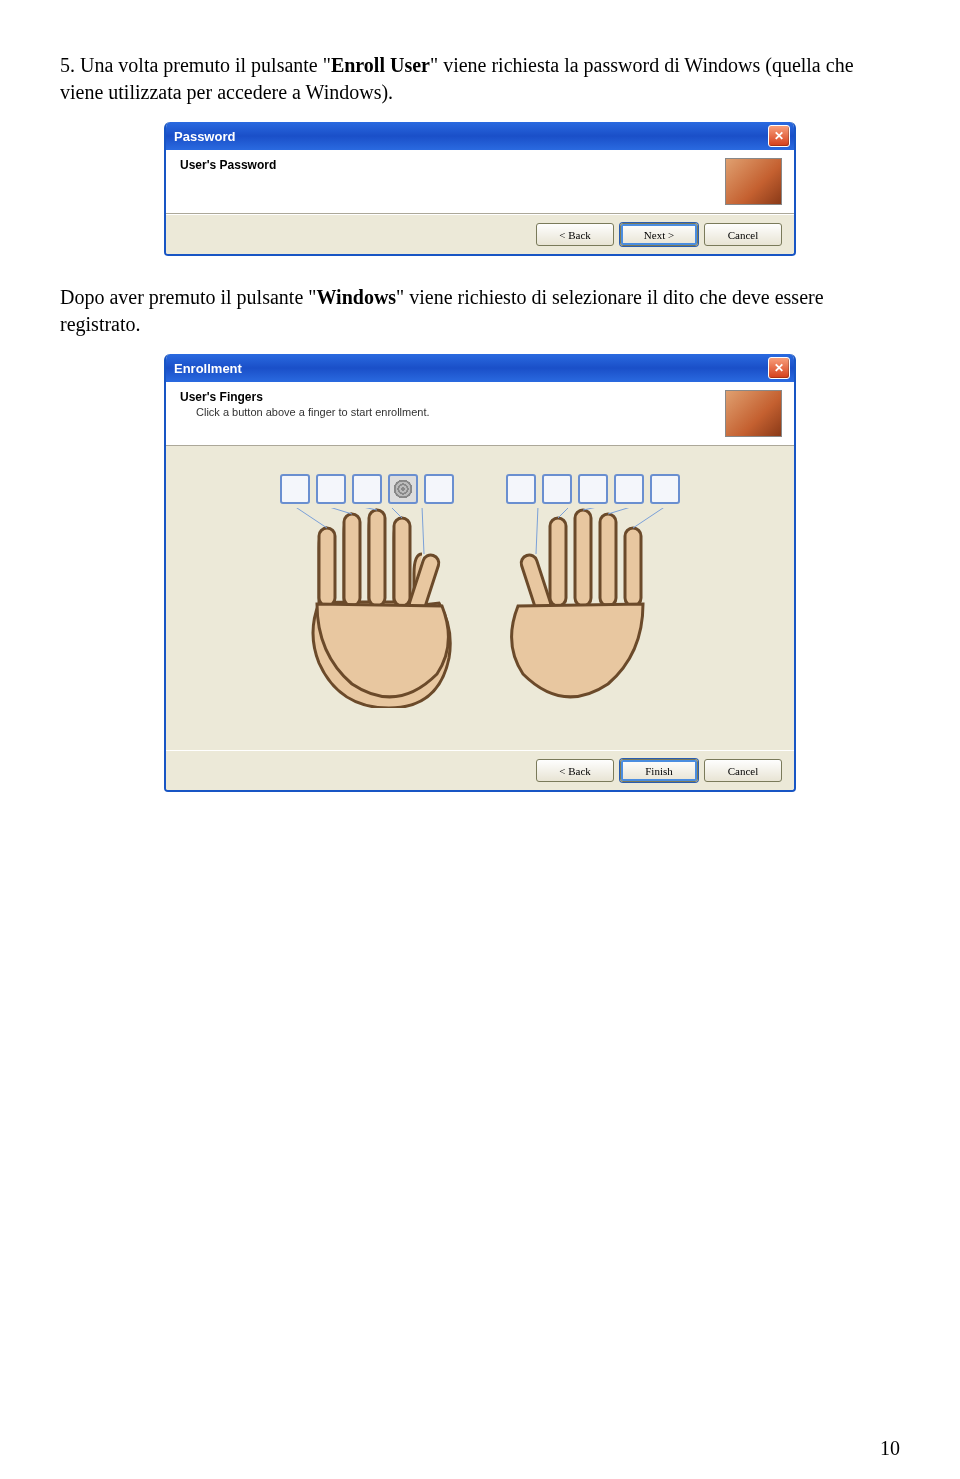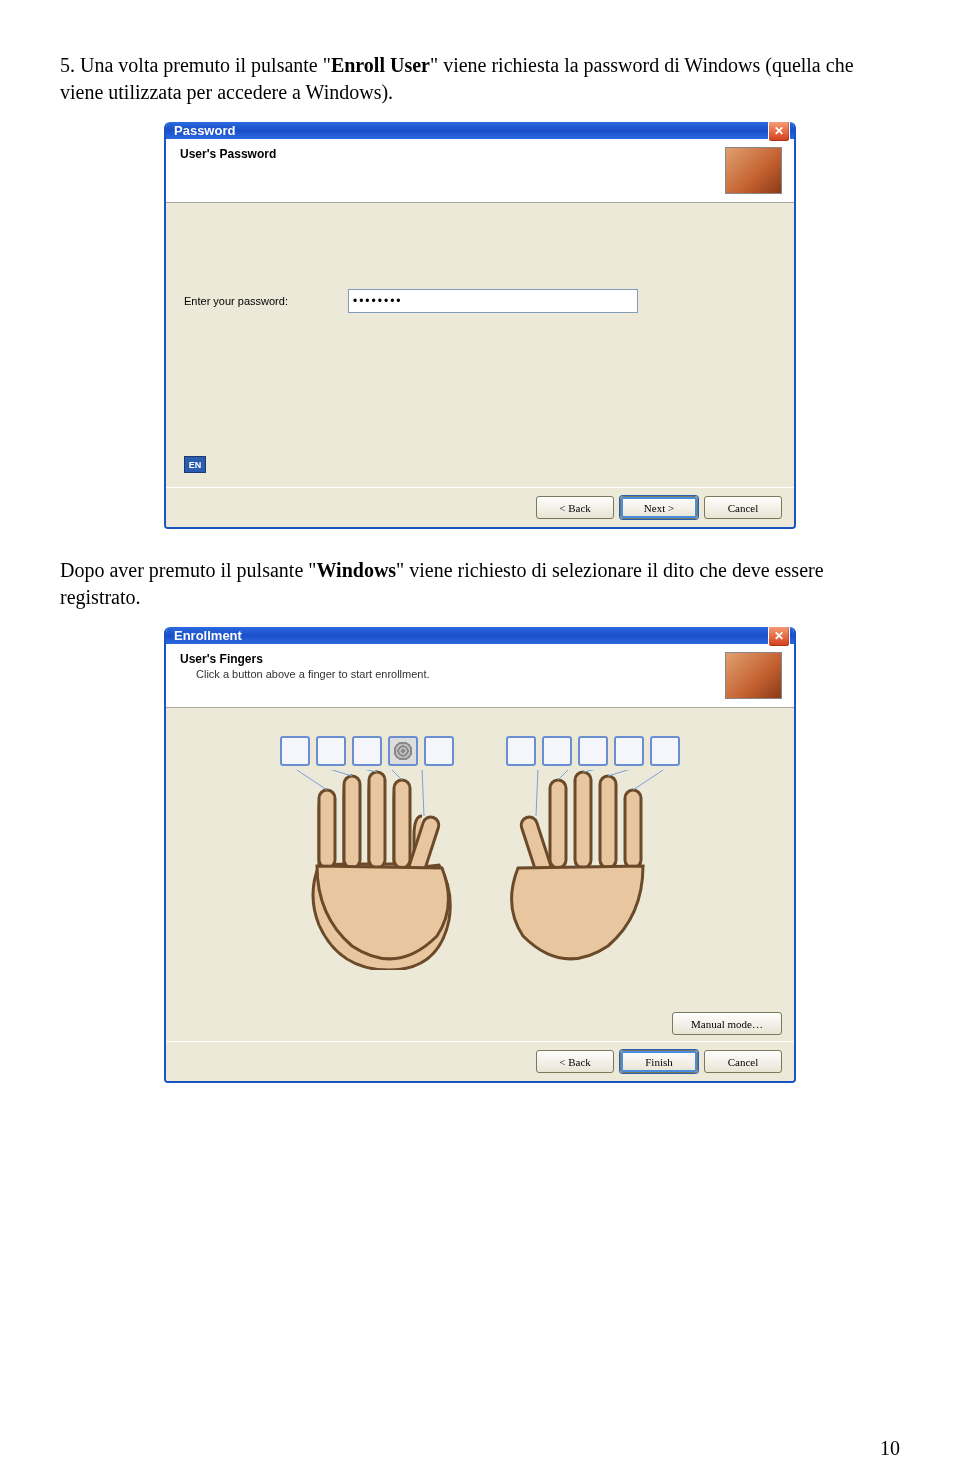--- a/index.html
+++ b/index.html
@@ -36,21 +36,21 @@
     border: 2px solid #1855c4;
     border-top: none;
     border-radius: 6px 6px 4px 4px;
     background: #ece9d8;
     font-family: Tahoma, Arial, sans-serif;
     font-size: 11px;
     color: #000;
     overflow: hidden;
   }
   .xp-titlebar {
-    height: 17px;
+    height: 28px;
     background: linear-gradient(to bottom, #2a6ae0 0%, #1a4fc8 50%, #2a6ae0 100%);
     display: flex;
     align-items: center;
     padding: 0 4px 0 8px;
     color: #fff;
     font-weight: bold;
     font-size: 13px;
     border-radius: 4px 4px 0 0;
   }
   .xp-titlebar .title { flex: 1; }
@@ -191,29 +191,20 @@
       <span class="title">Password</span>
       <div class="xp-close">
         <span>✕</span>
       </div>
     </div>
     <div class="xp-header">
       <div class="texts">
         <div class="h-title">User's Password</div>
       </div>
       <div class="thumb"></div>
-    </div>
-    <div class="xp-body pwd-body">
-      <div class="pwd-row">
-        <span class="pwd-label">Enter your password:</span>
-        <input class="pwd-input" type="text" readonly="" value="••••••••" style="">
-      </div>
-      <div class="lang-badge">
-        <span>EN</span>
-      </div>
     </div>
     <div class="xp-bottom">
       <button class="xp-btn">&lt; Back</button>
       <button class="xp-btn default">Next &gt;</button>
       <button class="xp-btn">Cancel</button>
     </div>
   </div>
 
   <p class="para mid-para">
     <span>Dopo aver premuto il pulsante "</span><span class="bold">Windows</span><span>" viene richiesto di selezionare il dito che deve essere registrato.</span>
@@ -298,23 +289,20 @@
               <line x1="80" y1="6" x2="54" y2="-2"></line>
               <line x1="105" y1="2" x2="86" y2="-2"></line>
               <line x1="130" y1="10" x2="118" y2="-2"></line>
               <line x1="152" y1="46" x2="150" y2="-2"></line>
             </g>
           </g>
         </svg>
       </div>
     </div>
 
-    <div class="manual-row">
-      <button class="xp-btn" style="min-width:110px">Manual mode…</button>
-    </div>
 
     <div class="xp-bottom">
       <button class="xp-btn">&lt; Back</button>
       <button class="xp-btn default">Finish</button>
       <button class="xp-btn">Cancel</button>
     </div>
   </div>
 
   <div class="page-num">10</div>
 </div>

